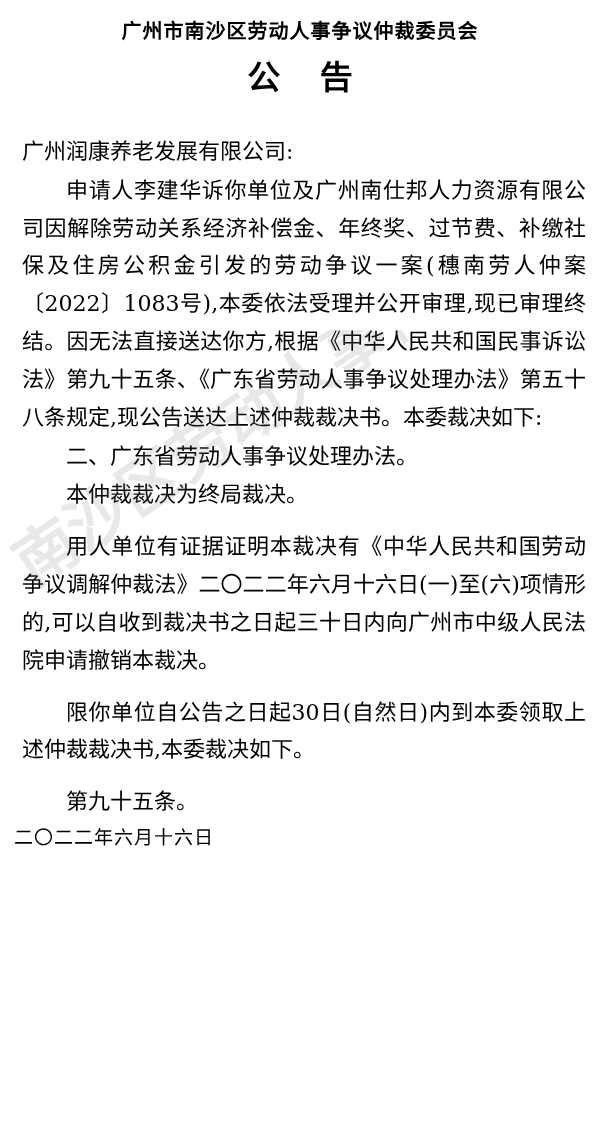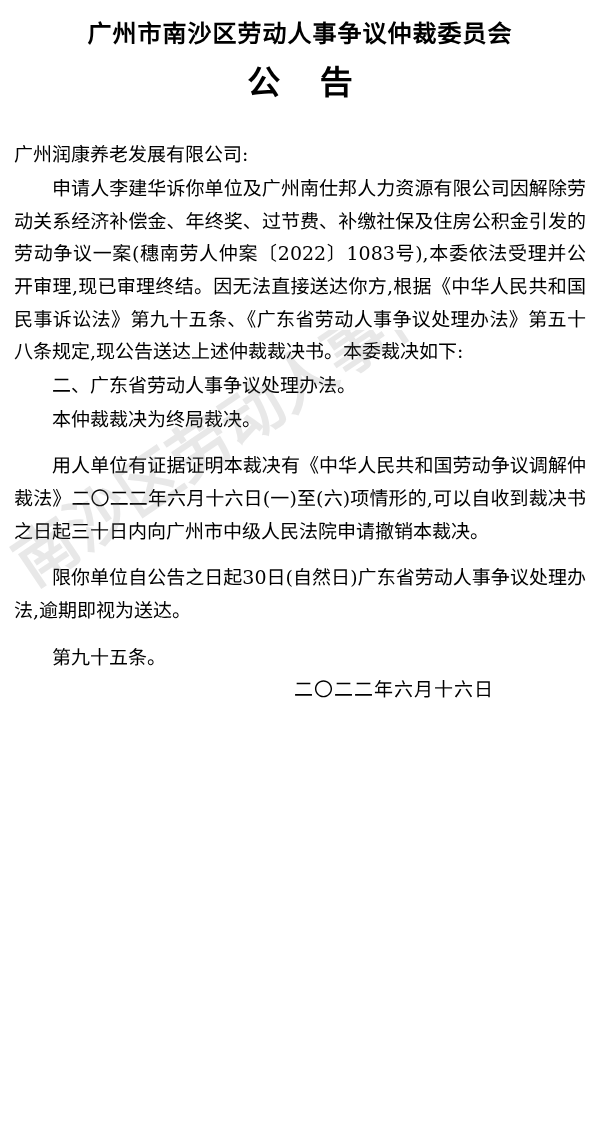--- a/index.html
+++ b/index.html
@@ -17,57 +17,58 @@
   }
   .page {
     position: relative;
     width: 600px;
     height: 1146px;
     box-sizing: border-box;
     padding: 14px 14px 0 14px;
   }
   .doc-title {
     text-align: center;
-    font-size: 24px;
+    font-size: 20px;
     font-weight: 700;
     letter-spacing: 1px;
     line-height: 1.35;
     margin: 4px 0 0 0;
     white-space: nowrap;
   }
   .doc-subtitle {
     text-align: center;
     font-size: 33px;
     font-weight: 700;
     letter-spacing: 14px;
     margin: 6px 0 0 0;
     padding-left: 14px;
   }
   .body-block {
     margin-top: 34px;
-    font-size: 19px;
+    font-size: 22px;
     line-height: 1.72;
     text-align: justify;
     text-justify: inter-ideograph;
+    margin-left: 8px;
   }
   .para {
     margin: 0 0 1px 0;
   }
   .indent {
     text-indent: 2em;
   }
   .noindent {
     text-indent: 0;
   }
   .gap {
     margin-top: 14px;
   }
   .signature {
     font-size: 19px;
-    text-align: right;
+    text-align: left;
     padding-right: 92px;
     letter-spacing: 1px;
   }
   .watermark {
     position: absolute;
     left: 0;
     top: 330px;
     width: 600px;
     height: 480px;
     pointer-events: none;
@@ -98,19 +99,19 @@
 
   <h1 class="doc-title">广州市南沙区劳动人事争议仲裁委员会</h1>
   <h2 class="doc-subtitle">公 告</h2>
 
   <div class="body-block">
     <p class="para noindent">广州润康养老发展有限公司:</p>
     <p class="para indent">申请人李建华诉你单位及广州南仕邦人力资源有限公司因解除劳动关系经济补偿金、年终奖、过节费、补缴社保及住房公积金引发的劳动争议一案(穗南劳人仲案〔2022〕1083号),本委依法受理并公开审理,现已审理终结。因无法直接送达你方,根据《中华人民共和国民事诉讼法》第九十五条、《广东省劳动人事争议处理办法》第五十八条规定,现公告送达上述仲裁裁决书。本委裁决如下:</p>
     <p class="para indent">二、广东省劳动人事争议处理办法。</p>
     <p class="para indent">本仲裁裁决为终局裁决。</p>
     <p class="para indent gap">用人单位有证据证明本裁决有《中华人民共和国劳动争议调解仲裁法》二〇二二年六月十六日(一)至(六)项情形的,可以自收到裁决书之日起三十日内向广州市中级人民法院申请撤销本裁决。</p>
-    <p class="para indent gap">限你单位自公告之日起30日(自然日)广东省劳动人事争议处理办法,逾期即视为送达。</p>
+    <p class="para indent gap">限你单位自公告之日起30日(自然日)内到本委领取上述仲裁裁决书,本委裁决如下。</p>
     <p class="para indent gap">第九十五条。</p>
   </div>
 
   <div class="signature">二〇二二年六月十六日</div>
 
 </div>
 
 </body></html>

